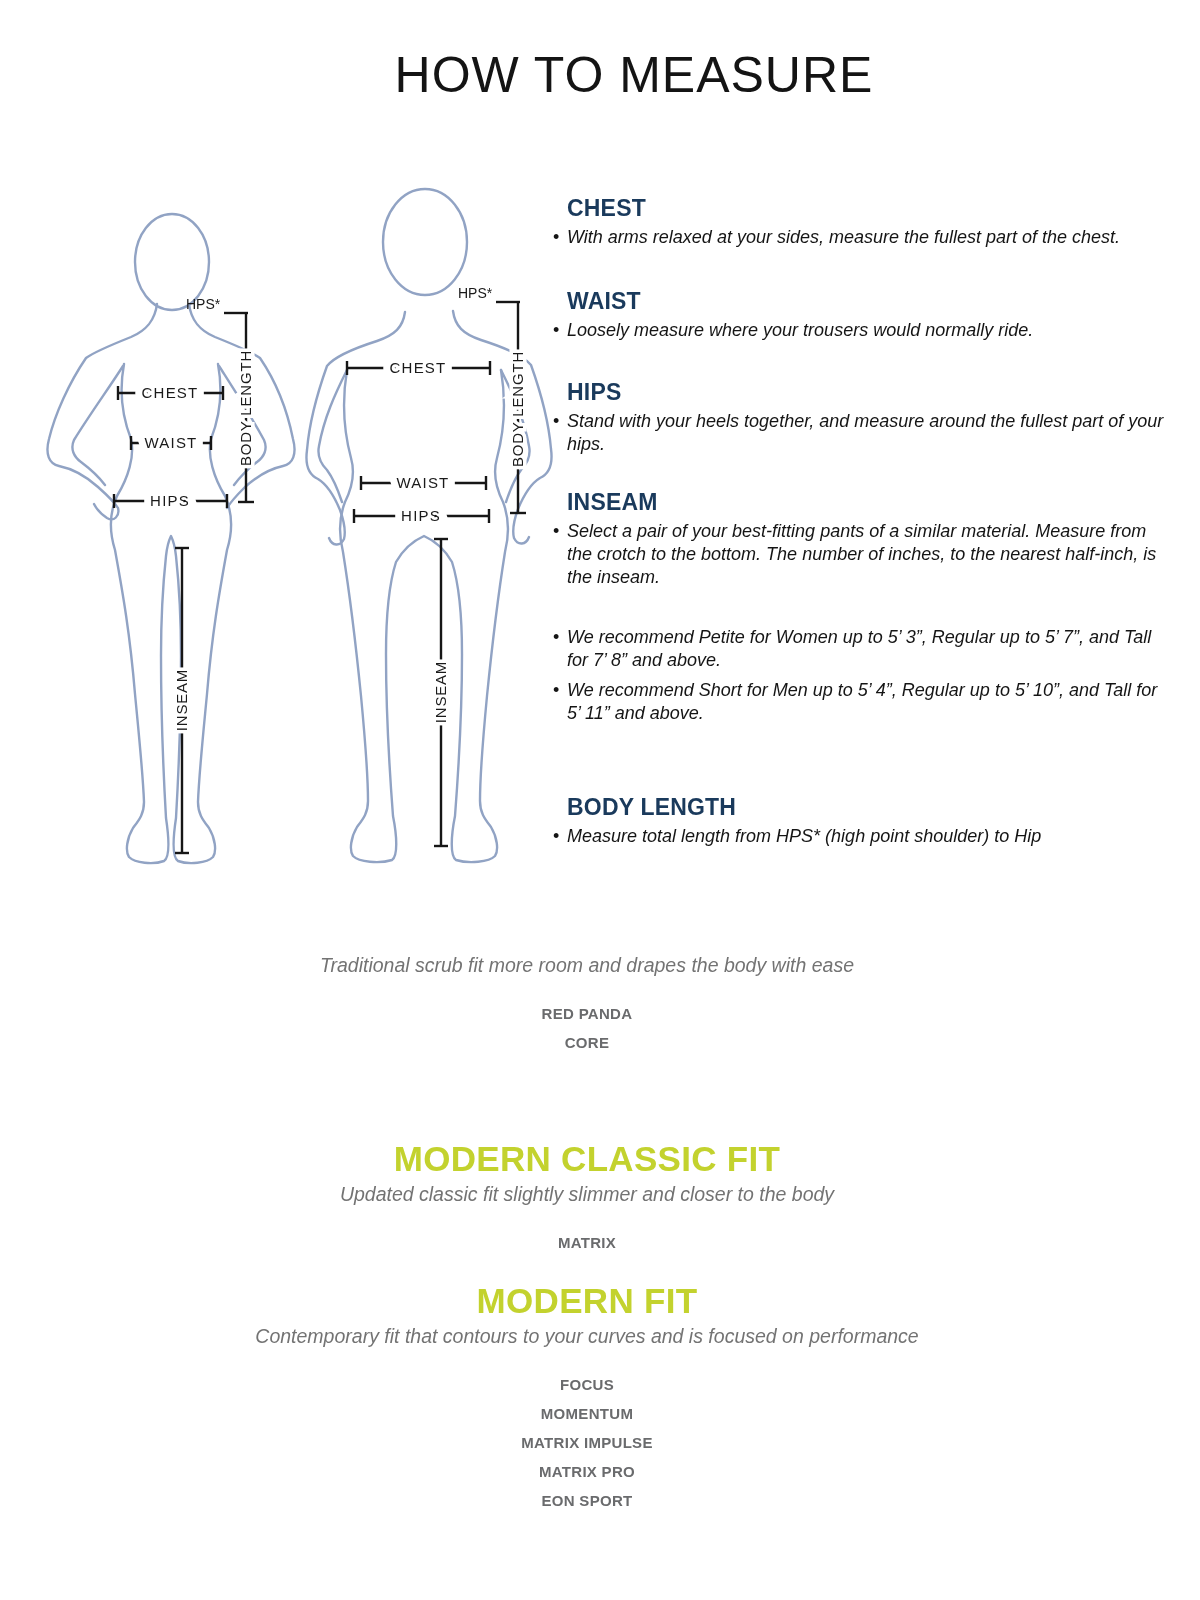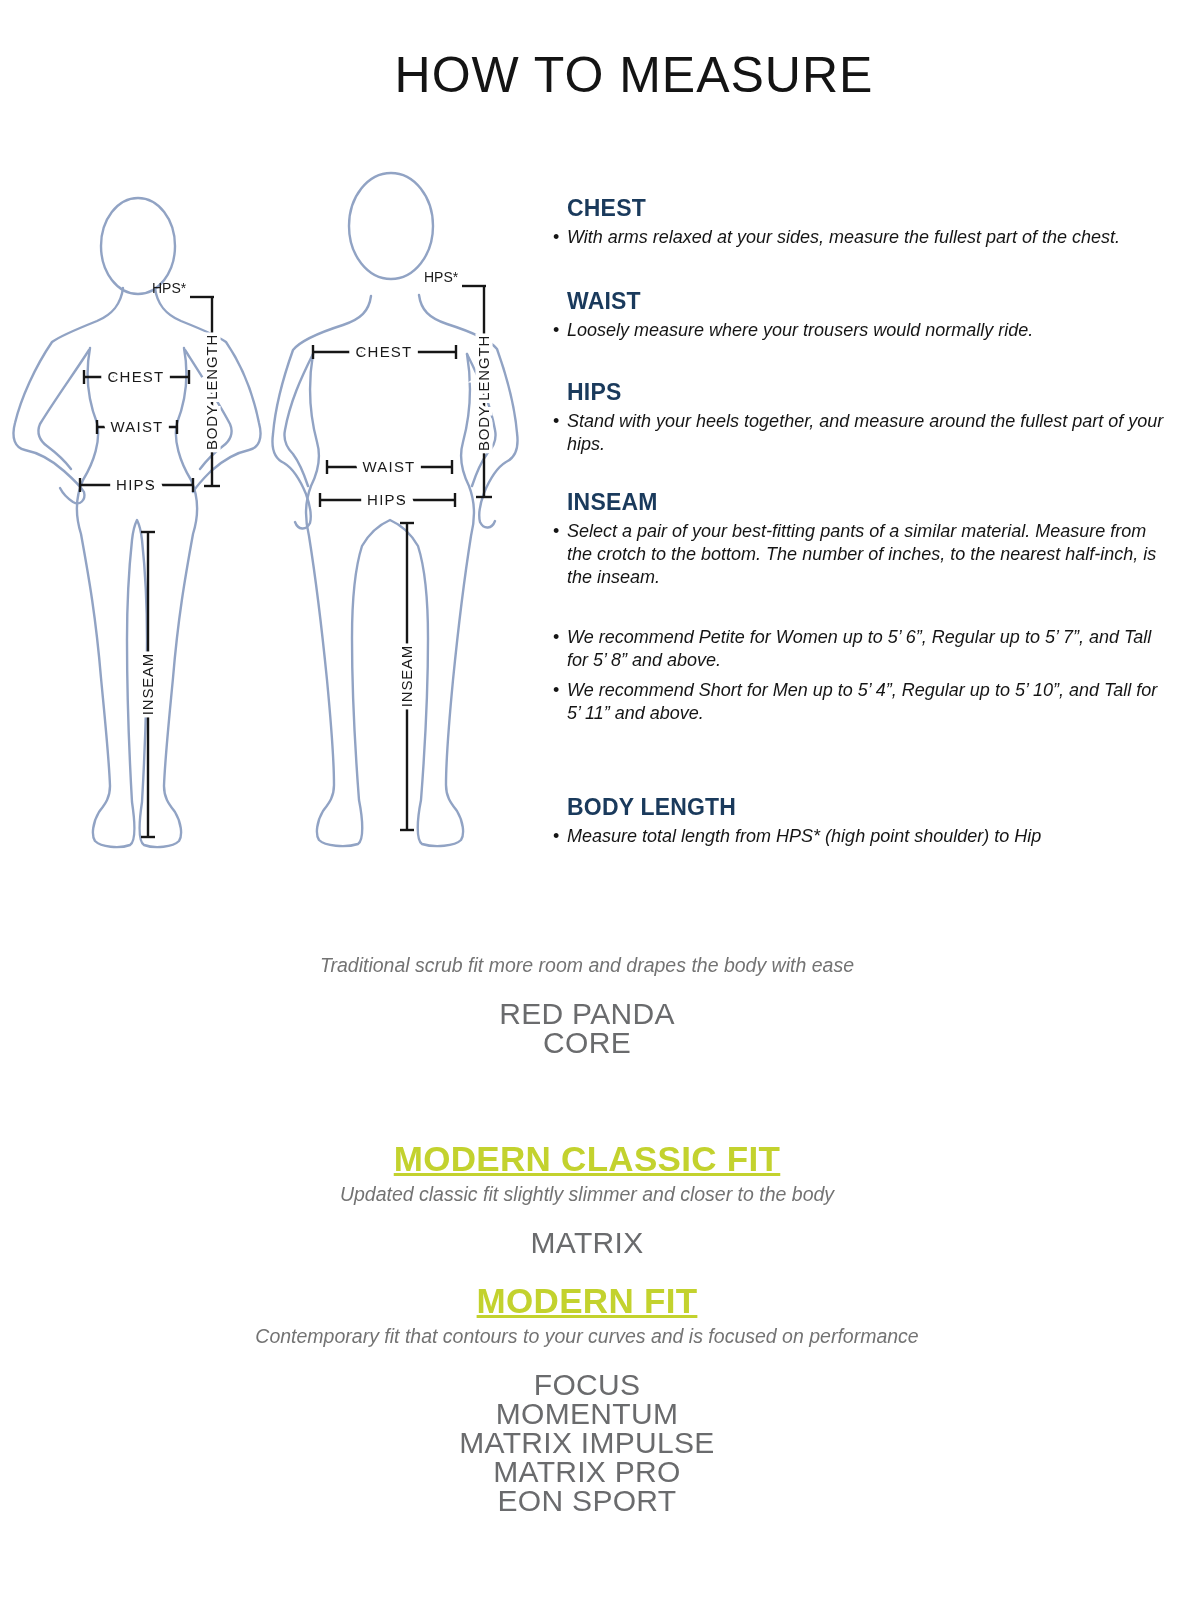--- a/index.html
+++ b/index.html
@@ -12,45 +12,45 @@
     overflow:hidden;
   }
   .page-title {
     position:absolute; top:46px; left:0; width:1174px;
     text-align:center;
     font-size:50px; font-weight:400; color:#141414;
     letter-spacing:1px;
     margin-left:47px;
   }
   
-  .figures { position:absolute; left:0; top:140px; width:540px; height:760px; }
+  .figures { position:absolute; left:0; top:156px; width:540px; height:760px;padding-left:34px; }
   
   .instructions { position:absolute; left:553px; top:195px; width:618px; height:700px; }
   .instr { position:absolute; left:0; width:618px; }
   .instr h2 {
     font-size:23px; font-weight:700; color:#1a3a5c;
     margin:0 0 4px 14px; letter-spacing:0.2px;
   }
   .bullet {
     position:relative; padding-left:14px;
     font-style:italic; font-size:18px; line-height:1.27; color:#151515;
   }
   .bullet + .bullet { margin-top:7px; }
   .dot { position:absolute; left:0; top:0; font-style:normal; }
   
   .fit { position:absolute; left:0; width:1174px; text-align:center; }
   .fit h3 { font-size:35px; font-weight:700; letter-spacing:0.3px; margin:0; }
   .fit h3.pink  { color:#e83c8c; }
-  .fit h3.green { color:#c3d22e;text-decoration:underline; }
+  .fit h3.green { color:#c3d22e; }
   .fit .desc {
     font-style:italic; font-size:19.5px; color:#737373; margin-top:4px;
   }
   .fit .products {
     margin-top:22px;
-    font-weight:400; font-size:30px; color:#6a6b6d; line-height:29px;
+    font-weight:700; font-size:15px; color:#6a6b6d; line-height:29px;
     letter-spacing:0.3px;
   }
   
   .lbl {
     font-family:"Liberation Sans", sans-serif;
     fill:#1a1a1a;
   }
 </style>
 </head>
 <body>
@@ -175,21 +175,21 @@
       <h2>HIPS</h2>
       <p class="bullet"><span class="dot">•</span><span>Stand with your heels together, and measure around the fullest part of your hips.</span></p>
     </section>
 
     <section class="instr" style="top:294px">
       <h2>INSEAM</h2>
       <p class="bullet"><span class="dot">•</span><span>Select a pair of your best-fitting pants of a similar material. Measure from the crotch to the bottom. The number of inches, to the nearest half-inch, is the inseam.</span></p>
     </section>
 
     <section class="instr" style="top:431px">
-      <p class="bullet"><span class="dot">•</span><span>We recommend Petite for Women up to 5’ 6”, Regular up to 5’ 7”, and Tall for 5’ 8” and above.</span></p>
+      <p class="bullet"><span class="dot">•</span><span>We recommend Petite for Women up to 5’ 3”, Regular up to 5’ 7”, and Tall for 7’ 8” and above.</span></p>
       <p class="bullet"><span class="dot">•</span><span>We recommend Short for Men up to 5’ 4”, Regular up to 5’ 10”, and Tall for 5’ 11” and above.</span></p>
     </section>
 
     <section class="instr" style="top:599px">
       <h2>BODY LENGTH</h2>
       <p class="bullet"><span class="dot">•</span><span>Measure total length from HPS* (high point shoulder) to Hip</span></p>
     </section>
 
   </div>
 

